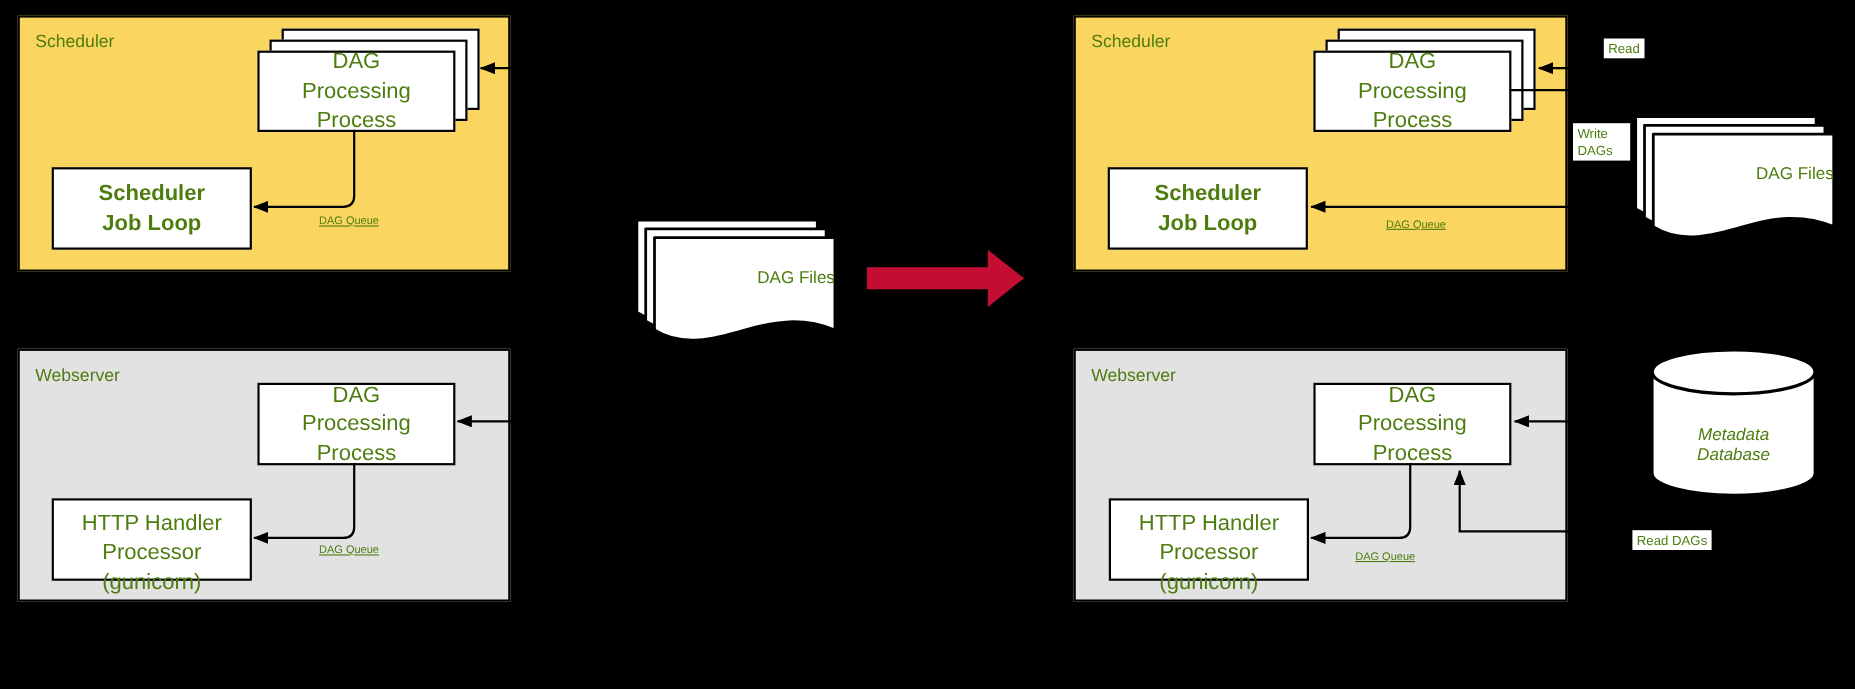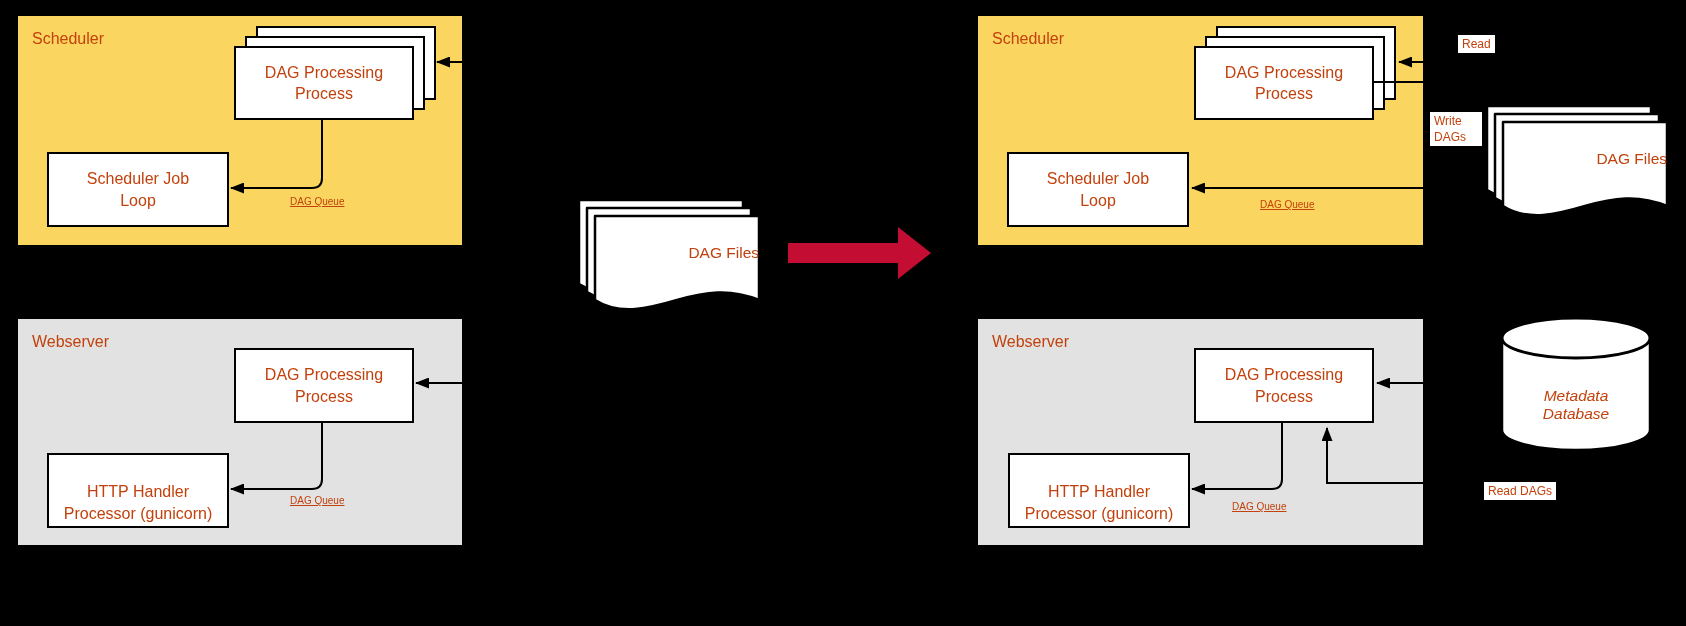--- a/index.html
+++ b/index.html
@@ -1,31 +1,31 @@
 <!DOCTYPE html>
 <html><head>
 <meta charset="utf-8">
 <style>
   html,body{margin:0;padding:0;background:#000;}
   #canvas{
     position:relative;width:1686px;height:626px;background:#000;overflow:hidden;
-    font-family:"Liberation Sans","DejaVu Sans",sans-serif;color:#c2410c;
+    font-family:"Liberation Sans","DejaVu Sans",sans-serif;color:#4d7c0f;
   }
   .panel{position:absolute;border:2px solid #000;box-sizing:border-box;z-index:1;}
   .panel.yellow{background:#FAD660;}
   .panel.gray{background:#E2E2E2;}
   .panel-title{position:absolute;left:14px;top:14px;font-size:16px;}
   .node{
     position:absolute;background:#fff;border:2px solid #000;box-sizing:border-box;
     display:flex;align-items:center;justify-content:center;text-align:center;
-    font-size:16px;line-height:1.32;
+    font-size:20px;line-height:1.32;
   }
   .sheet{position:absolute;background:#fff;border:2px solid #000;box-sizing:border-box;}
   .w140{max-width:140px;display:inline-block;}
-  .w120{max-width:120px;display:inline-block;}
+  .w120{max-width:120px;display:inline-block;font-weight:bold;}
   .w160{max-width:160px;display:inline-block;margin-top:24px;}
   .edge-label{position:absolute;font-size:10px;white-space:nowrap;text-decoration:underline;}
   svg.overlay{position:absolute;left:0;top:0;z-index:5;pointer-events:none;}
   .float-label{
     position:absolute;background:#fff;font-size:12px;line-height:1.35;
     padding:1px 4px;z-index:6;
   }
   .float-label.wrap{width:44px;white-space:normal;}
   .doc-label{position:absolute;font-size:15.5px;text-align:right;z-index:6;}
   .db-label{position:absolute;font-size:15.5px;line-height:1.18;text-align:center;z-index:6;width:100px;font-style:italic;}

